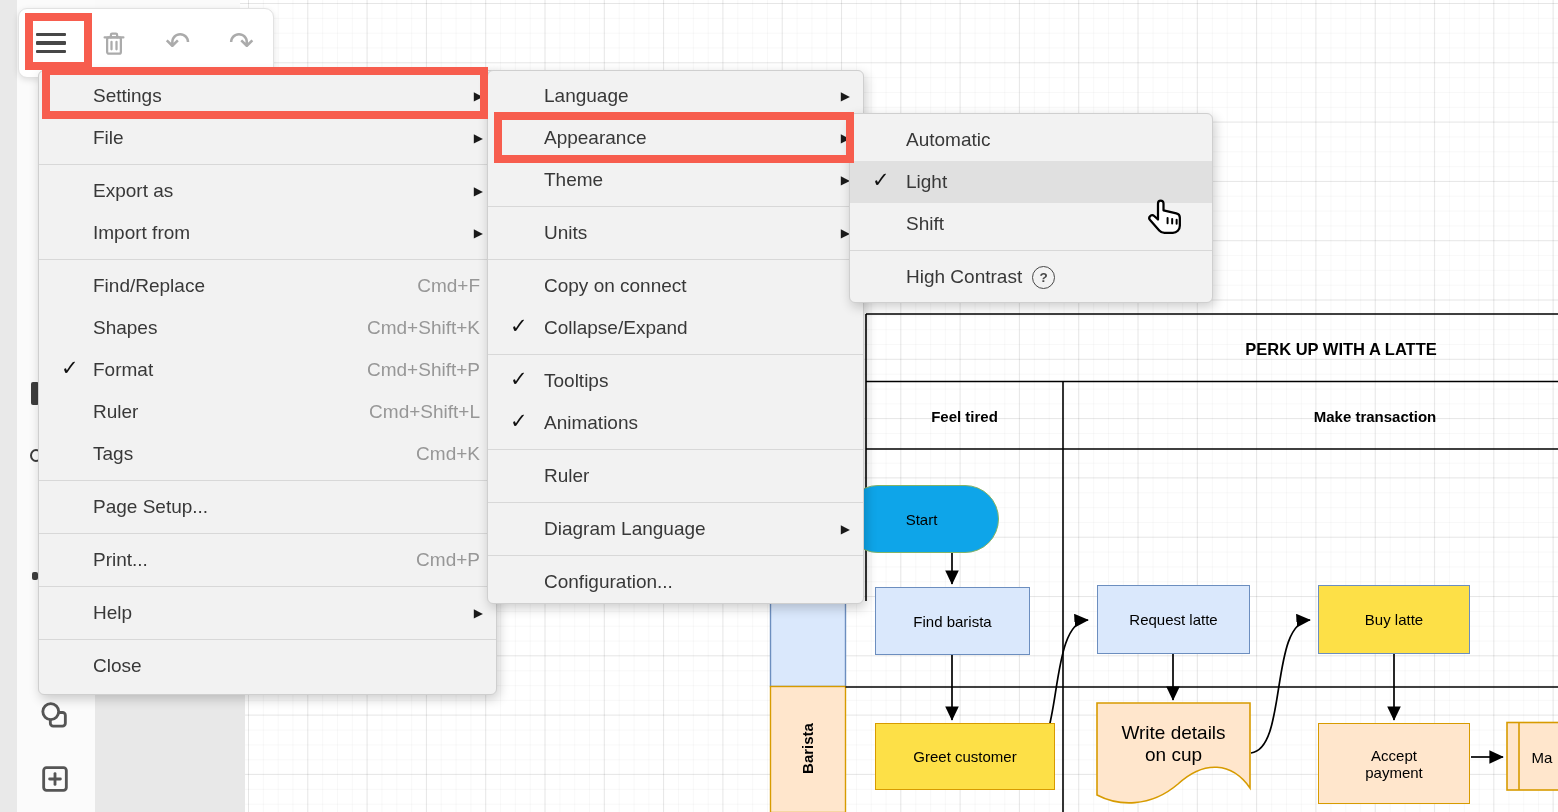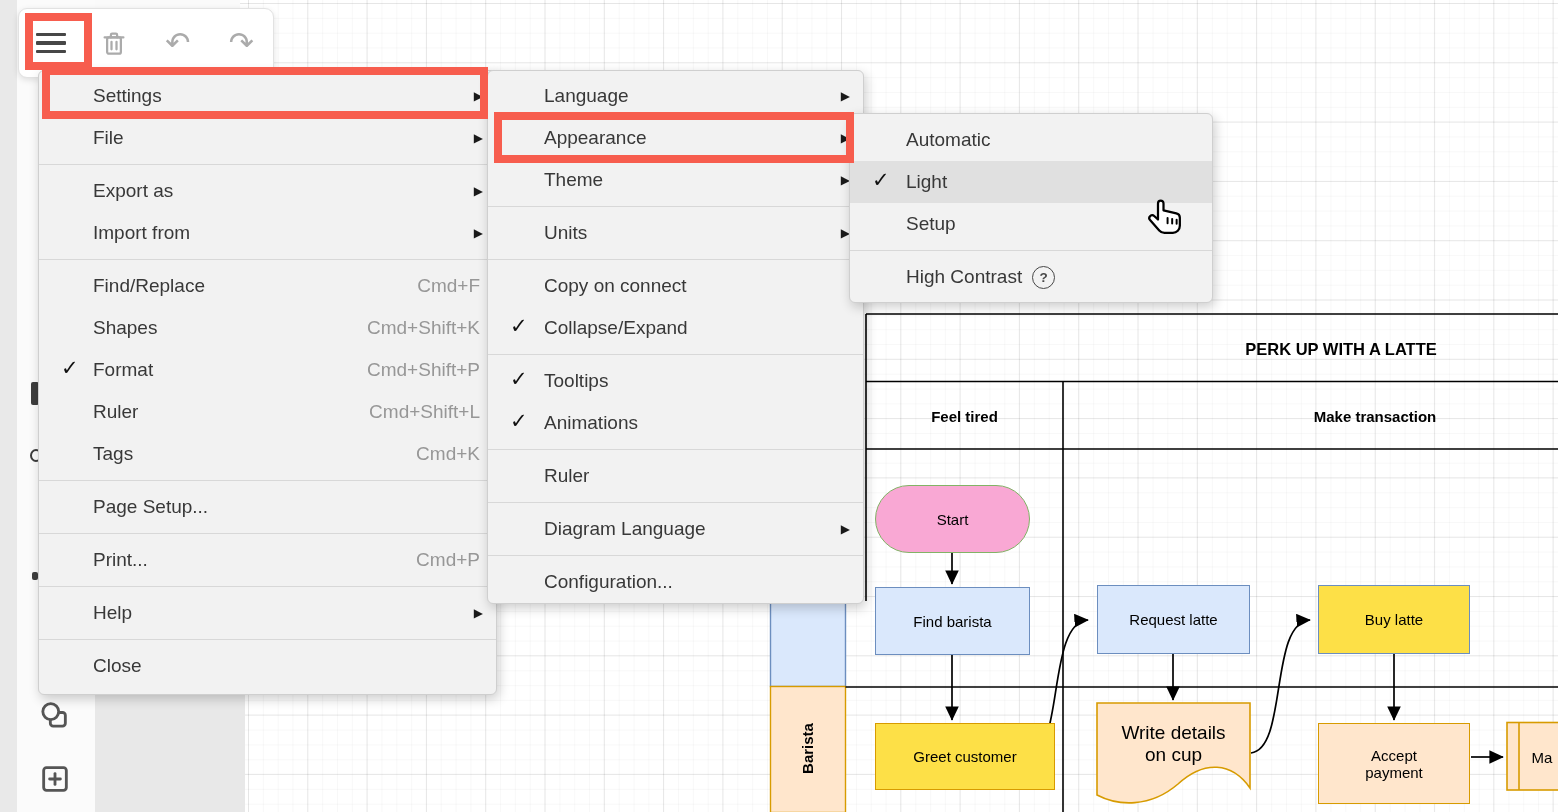--- a/index.html
+++ b/index.html
@@ -96,21 +96,21 @@
     </g>
   </svg>
 
   <div class="lbl-abs" style="left:1100px;top:337px;width:482px;height:24px;font-size:16.5px;">PERK UP WITH A LATTE</div>
   <div class="lbl-abs" style="left:866px;top:404px;width:197px;height:24px;font-size:15px;">Feel tired</div>
   <div class="lbl-abs" style="left:1063px;top:404px;width:624px;height:24px;font-size:15px;">Make transaction</div>
   <div class="lbl-abs" style="left:770px;top:687px;width:75px;height:122px;z-index:3;">
     <span style="transform:rotate(-90deg);font-size:15px;white-space:nowrap;">Barista</span>
   </div>
 
-  <div class="node" style="left:875px;top:485px;width:155px;height:68px;background:#f9a8d4;border-color:#82b366;border-radius:34px;">Start</div>
+  <div class="node" style="left:844px;top:485px;width:155px;height:68px;background:#0ea5e9;border-color:#82b366;border-radius:34px;">Start</div>
   <div class="node" style="left:875px;top:587px;width:155px;height:68px;background:#dae8fc;border-color:#6c8ebf;">Find barista</div>
   <div class="node" style="left:1097px;top:585px;width:153px;height:69px;background:#dae8fc;border-color:#6c8ebf;">Request latte</div>
   <div class="node" style="left:1318px;top:585px;width:152px;height:69px;background:#fde047;border-color:#6c8ebf;">Buy latte</div>
   <div class="node" style="left:875px;top:723px;width:180px;height:67px;background:#fde047;border-color:#d79b00;">Greet customer</div>
   <div class="lbl-abs" style="left:1097px;top:710px;width:153px;height:68px;font-weight:normal;font-size:19px;">
     <span style="width:105px;">Write details on cup</span>
   </div>
   <div class="node" style="left:1318px;top:723px;width:152px;height:81px;background:#ffe6cc;border-color:#d79b00;">
     <span style="width:85px;">Accept payment</span>
   </div>
@@ -274,21 +274,21 @@
 
   <div class="menu" id="menu-appearance">
     <div class="mi">
       <span class="lbl">Automatic</span>
     </div>
     <div class="mi hov">
       <span class="chk">✓</span>
       <span class="lbl">Light</span>
     </div>
     <div class="mi">
-      <span class="lbl">Setup</span>
+      <span class="lbl">Shift</span>
     </div>
     <div class="sep"></div>
     <div class="mi">
       <span class="lbl">High Contrast</span>
       <span class="helpcirc">?</span>
     </div>
   </div>
 
   <div class="redbox" style="left:25px;top:13px;width:67px;height:57px;"></div>
   <div class="redbox" style="left:42px;top:67px;width:446px;height:52px;"></div>

